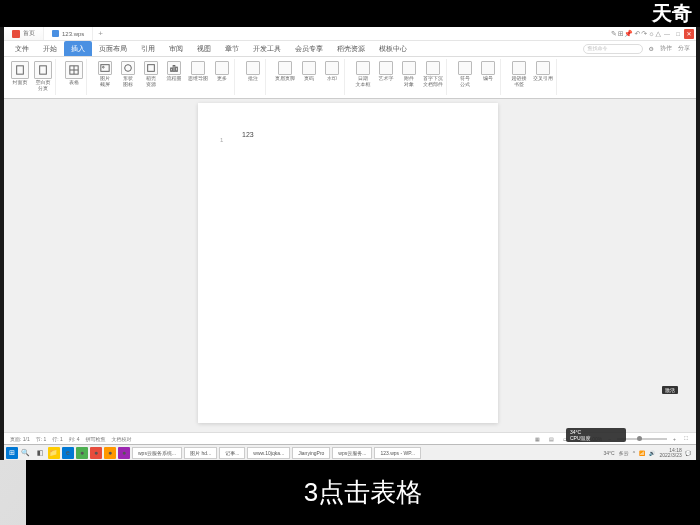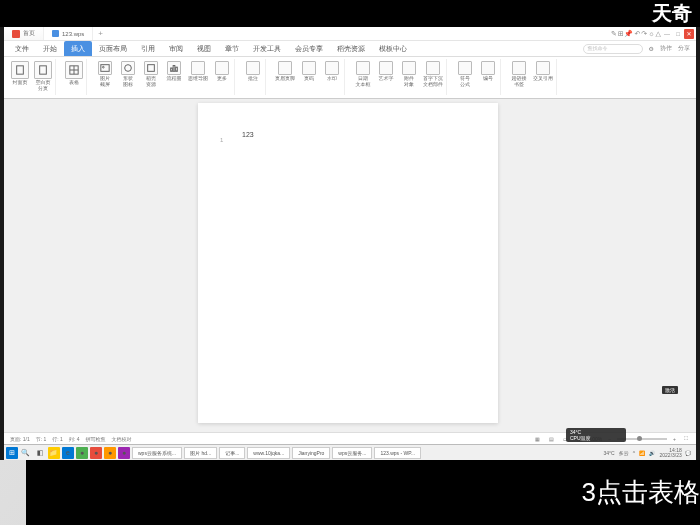--- a/index.html
+++ b/index.html
@@ -1,19 +1,19 @@
 <!DOCTYPE html>
 <html><head>
 <meta charset="utf-8">
 <style>
   * { margin: 0; padding: 0; box-sizing: border-box; font-family: "Microsoft YaHei", Arial, sans-serif; }
   body { width: 700px; height: 525px; background: #d8d8d8; position: relative; overflow: hidden; }
   .video-top { position: absolute; top: 0; left: 0; right: 0; height: 43px; background: #000; }
   .watermark { position: absolute; top: 0; right: 8px; color: #fff; font-size: 20px; font-weight: bold; }
-  .video-bottom { position: absolute; bottom: 0; left: 0; right: 0; height: 65px; background: #000; display:flex; align-items:center; justify-content:flex-end;margin-left:26px; }
+  .video-bottom { position: absolute; bottom: 0; left: 0; right: 0; height: 65px; background: #000; display:flex; align-items:center; justify-content:center;margin-left:26px; }
   .caption { color: #fff; font-size: 26px; }
   .monitor { position: absolute; top: 27px; left: 0; right: 0; bottom: 65px; background: #1a1a1a; }
   .screen { position: absolute; top: 0; left: 4px; right: 4px; bottom: 0; background: #f5f5f5; display:flex; flex-direction:column; }
   .titlebar { height: 14px; background: #fff; display:flex; align-items:center; font-size: 6px; color:#666; border-bottom:1px solid #e5e5e5; position:relative; }
   .tab { padding: 0 8px; height:100%; display:flex; align-items:center; gap:3px; border-right:1px solid #eee; }
   .tab.wps { background: linear-gradient(#fff,#f8f8f8); }
   .tab.active { background:#fff; }
   .wps-logo { width:8px; height:8px; background:#e74c3c; border-radius:1px; }
   .doc-icon { width:7px; height:7px; background:#4a90e2; border-radius:1px; }
   .tab-add { padding:0 5px; color:#999; font-size:8px; }

